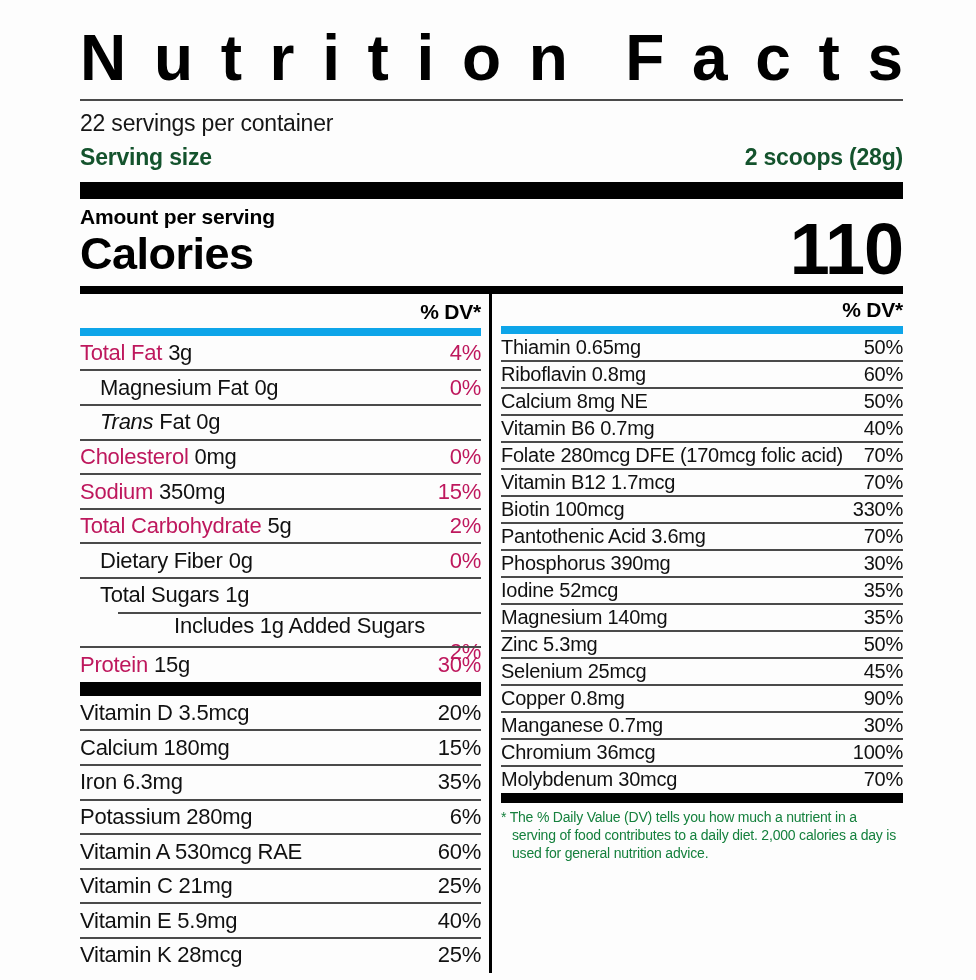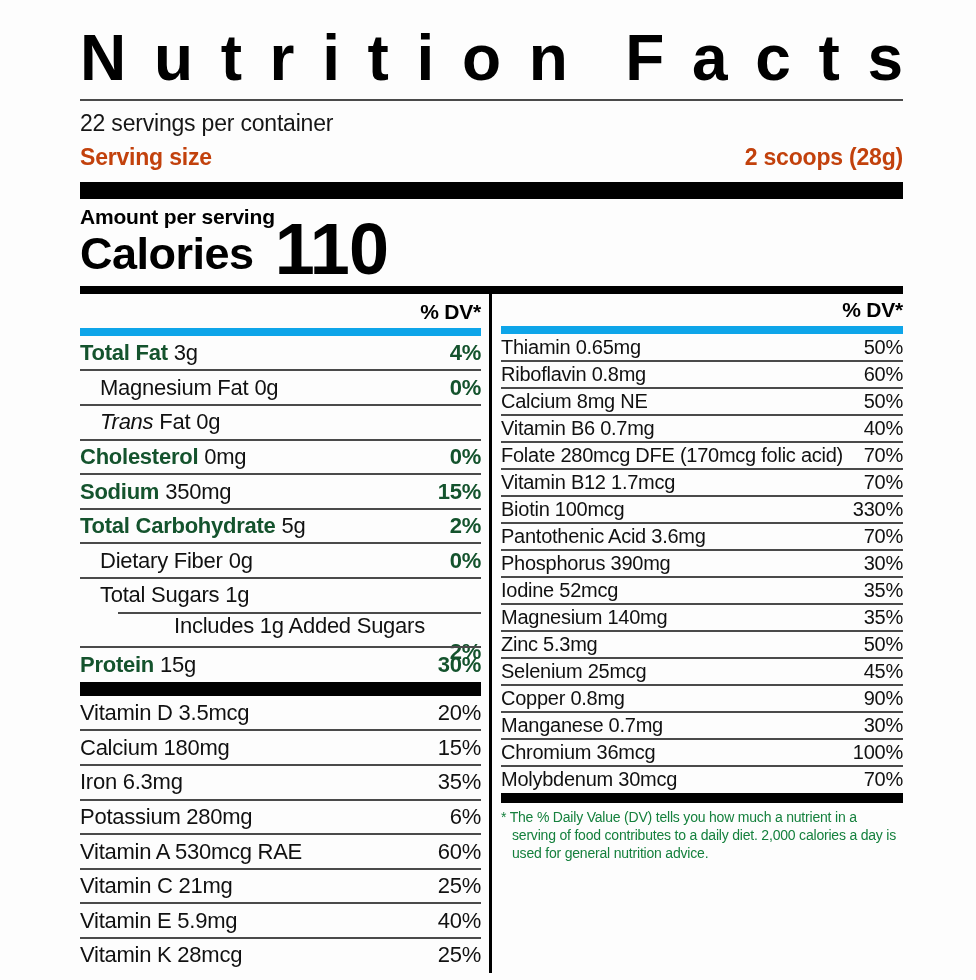--- a/index.html
+++ b/index.html
@@ -15,28 +15,28 @@
   
   .title {
     display: flex; justify-content: space-between; align-items: flex-end;
     font-weight: bold; font-size: 64px; line-height: 1; height: 62px;
     color: #000; white-space: pre;
   }
   .title .sp { width: 2px; }
   .title-rule { height: 2px; background: #4a4a4a; margin-top: 9px; }
 
   .servings { font-size: 23px; margin-top: 9px; letter-spacing: -0.2px; color: #161616; }
-  .ss-row { display: flex; justify-content: space-between; font-size: 23px; font-weight: bold; margin-top: 7px; color: #c2410c; letter-spacing: -0.2px; }
+  .ss-row { display: flex; justify-content: space-between; font-size: 23px; font-weight: bold; margin-top: 7px; color: #14532d; letter-spacing: -0.2px; }
 
   .bar { background: #000; }
   .bar.thick { height: 17px; margin-top: 11px; }
   .bar.medium { height: 8px; margin-top: 9px; }
 
   
-  .cal { display: flex; justify-content: flex-start; align-items: flex-end; margin-top: 6px; }
+  .cal { display: flex; justify-content: space-between; align-items: flex-end; margin-top: 6px; }
   .aps { font-size: 21px; font-weight: bold; color: #000; letter-spacing: -0.2px; }
   .cl  { font-size: 45px; font-weight: bold; color: #000; line-height: 1.02; margin-top: 2px; letter-spacing: -0.5px; }
   .cal-val { font-size: 72px; font-weight: bold; color: #000; line-height: 0.76; letter-spacing: -1px; }
 
   
   .columns { display: flex; margin-top: 0; }
   .col-left  { width: 401px; margin-right: 8px; }
   .col-right { flex: 1; border-left: 3px solid #000; padding-left: 9px; }
 
   .dv-header {
@@ -45,21 +45,21 @@
     border-bottom: 8px solid #0ea5e9; letter-spacing: -0.2px;
   }
   .col-left  .dv-header { height: 30px; padding-bottom: 4px; }
   .col-right .dv-header { height: 28px; padding-bottom: 4px; }
 
   .nrow { display: flex; align-items: center; position: relative; letter-spacing: -0.25px; box-sizing: border-box; }
   .col-left  .nrow { height: 34.6px; font-size: 22px; }
   .col-right .nrow { height: 27px; font-size: 20px; }
   .nrow .amt { margin-left: 6px; }
   .nrow .pct { margin-left: auto; }
-  .b { font-weight: bold; color: #14532d; }
+  .b { font-weight: normal; color: #be185d; }
   .i { font-style: italic; }
 
   .nrow.sep-full::before, .nrow.sep-indent::before {
     content: ""; position: absolute; top: -1px; left: 0; right: 0;
     height: 2px; background: #4a4a4a;
   }
   .nrow.sep-indent::before { left: 38px; }
 
   .rowbar { height: 14px; background: #000; }
   .footbar { height: 10px; background: #000; }

